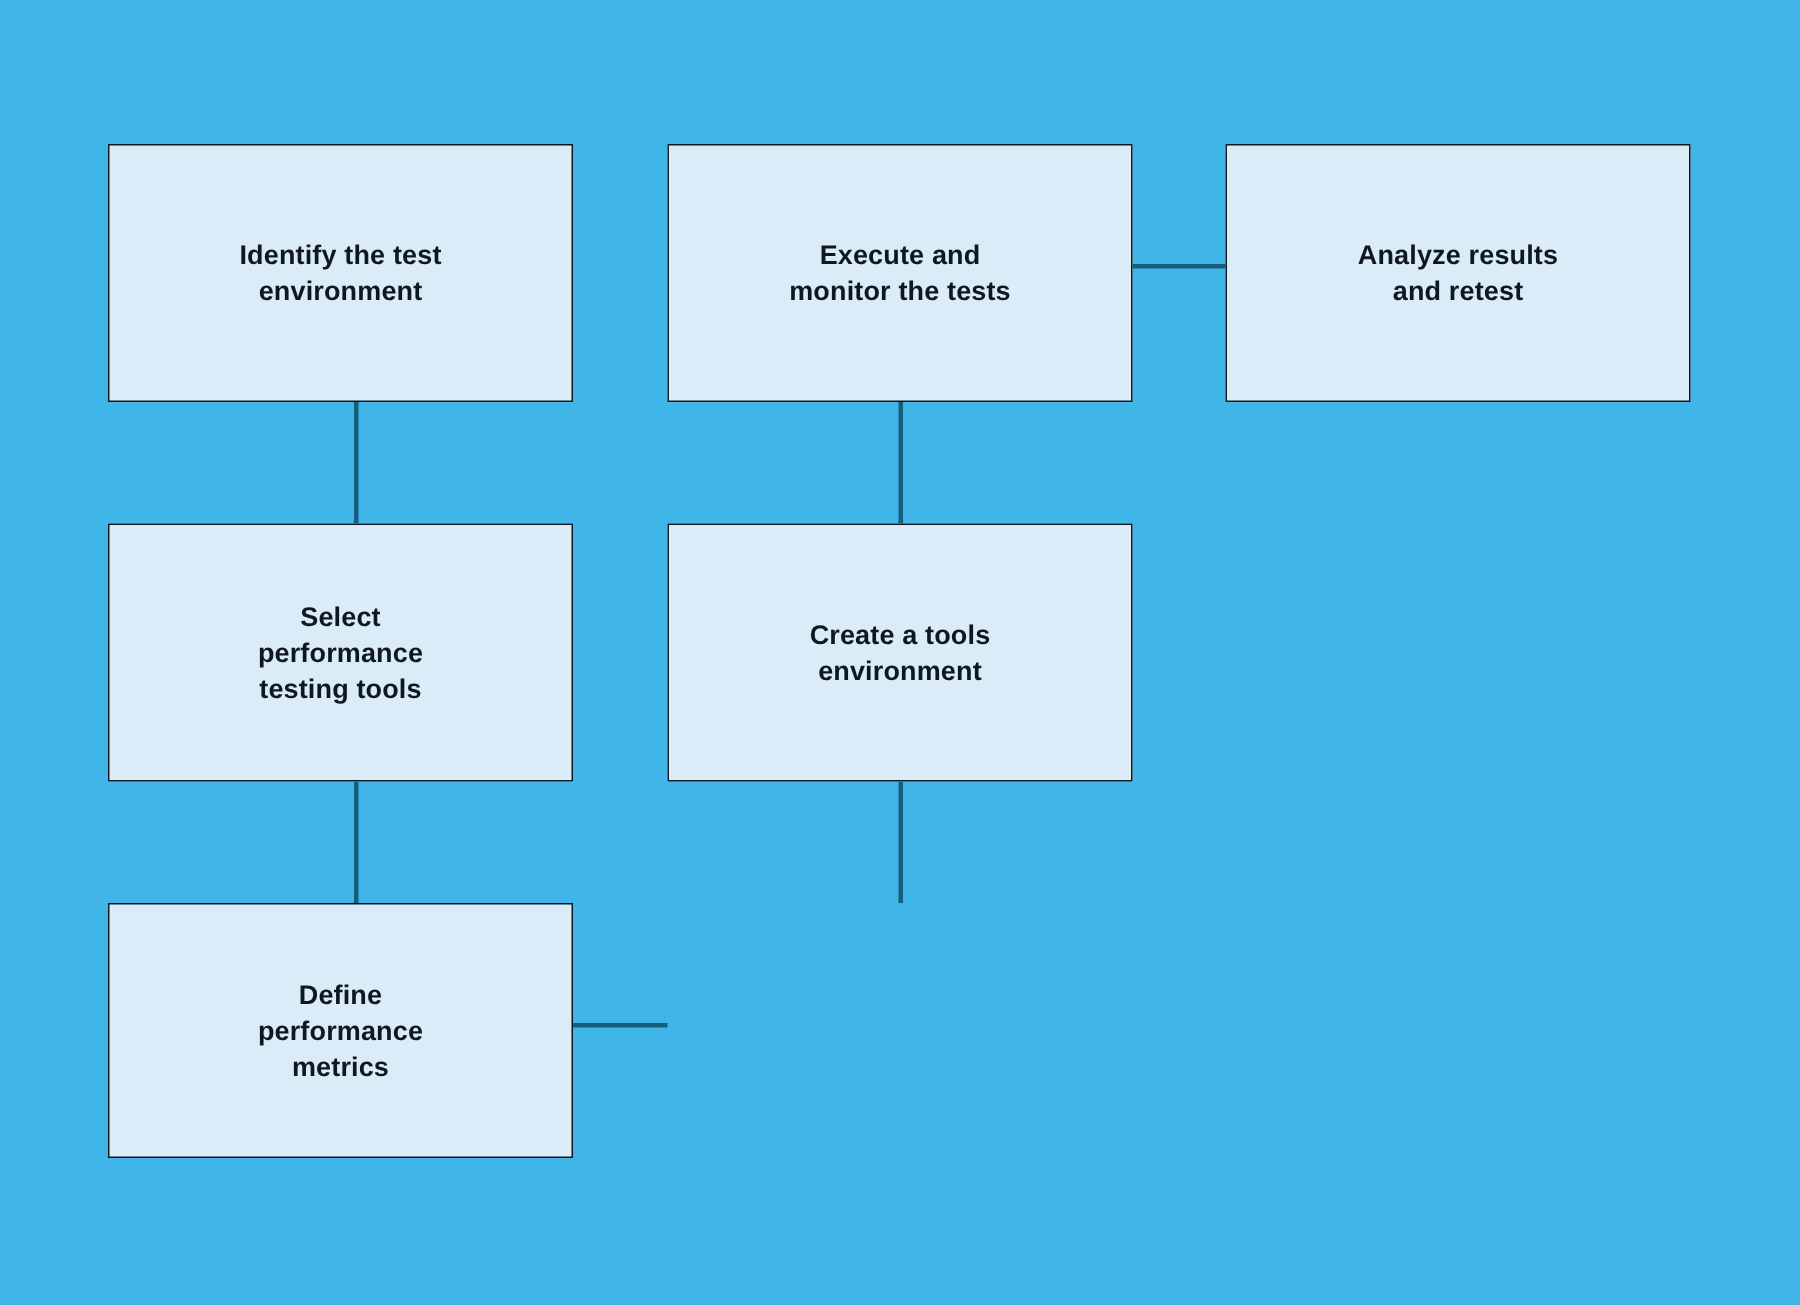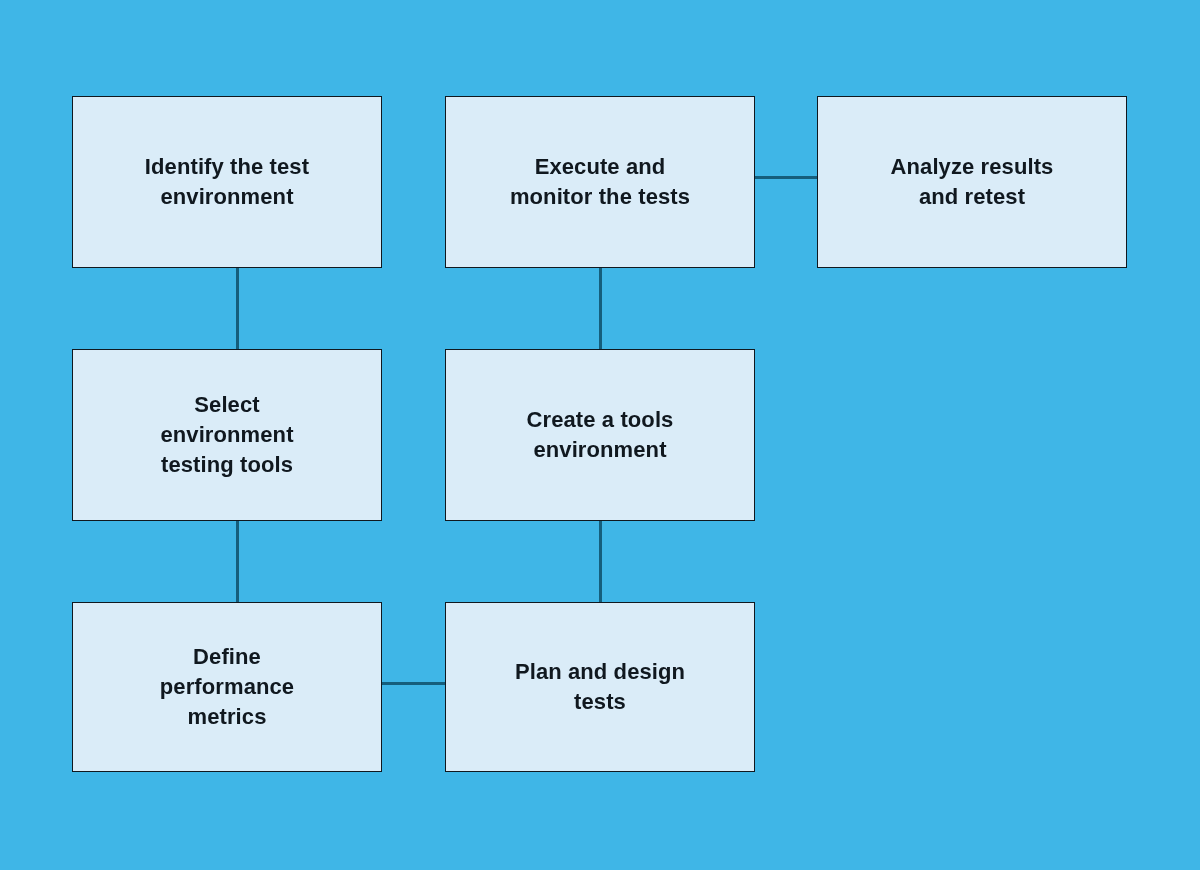--- a/index.html
+++ b/index.html
@@ -18,21 +18,21 @@
     position: absolute;
     box-sizing: border-box;
     width: 310px;
     background: var(--node-fill, #DAECF8);
     border: 1.7px solid var(--node-border, #10181F);
     display: flex;
     align-items: center;
     justify-content: center;
   }
   .flow-node .label {
-    font-size: 22px;
+    font-size: 18px;
     font-weight: 700;
     line-height: 1.35;
     color: var(--node-text, #10181F);
     text-align: center;
     white-space: pre-line;
     letter-spacing: 0.1px;
   }
   .row-1 { top: 96px;  height: 172px; }
   .row-2 { top: 349px; height: 172px; }
   .row-3 { top: 602px; height: 170px; }
@@ -74,33 +74,29 @@
 and retest</span>
   </div>
 
   <div class="flow-node row-1 col-2">
     <span class="label">Execute and
 monitor the tests</span>
   </div>
 
   <div class="flow-node row-2 col-1">
     <span class="label">Select
-environment
+performance
 testing tools</span>
   </div>
 
   <div class="flow-node row-2 col-2">
     <span class="label">Create a tools
 environment</span>
   </div>
 
   <div class="flow-node row-3 col-1">
     <span class="label">Define
 performance
 metrics</span>
   </div>
 
-  <div class="flow-node row-3 col-2">
-    <span class="label">Plan and design
-tests</span>
-  </div>
 
 </div>
 
 </body></html>

